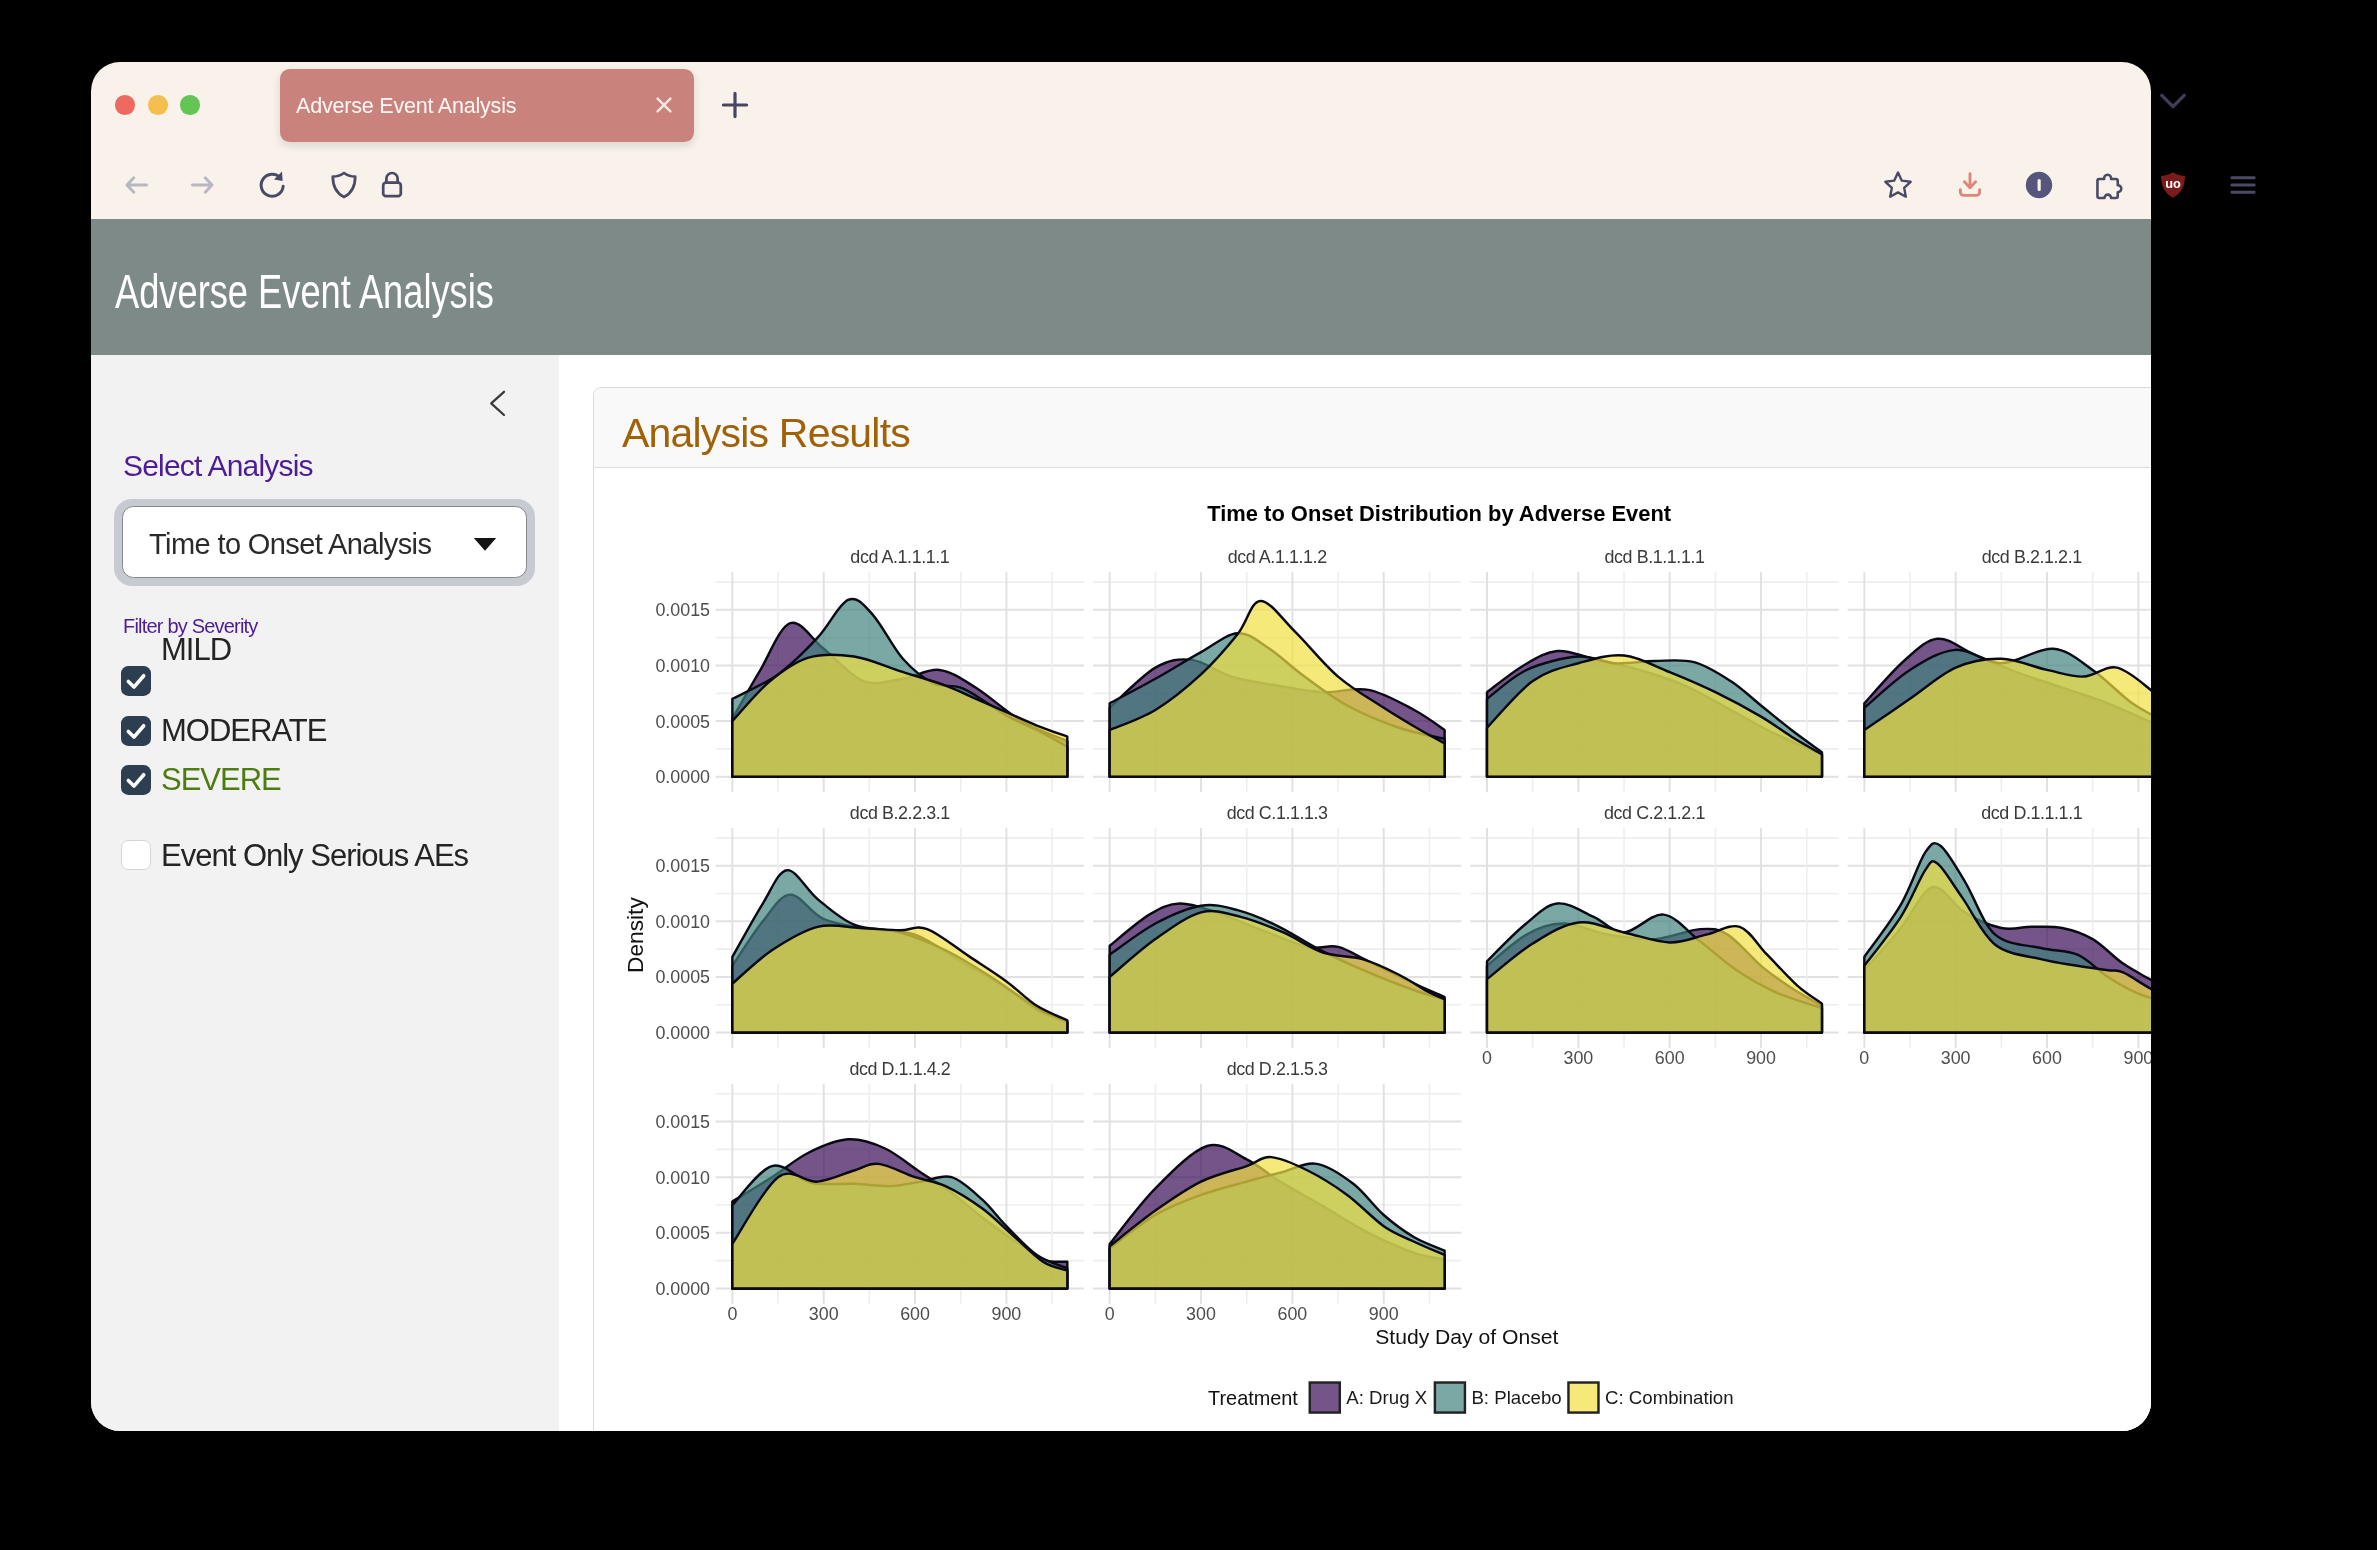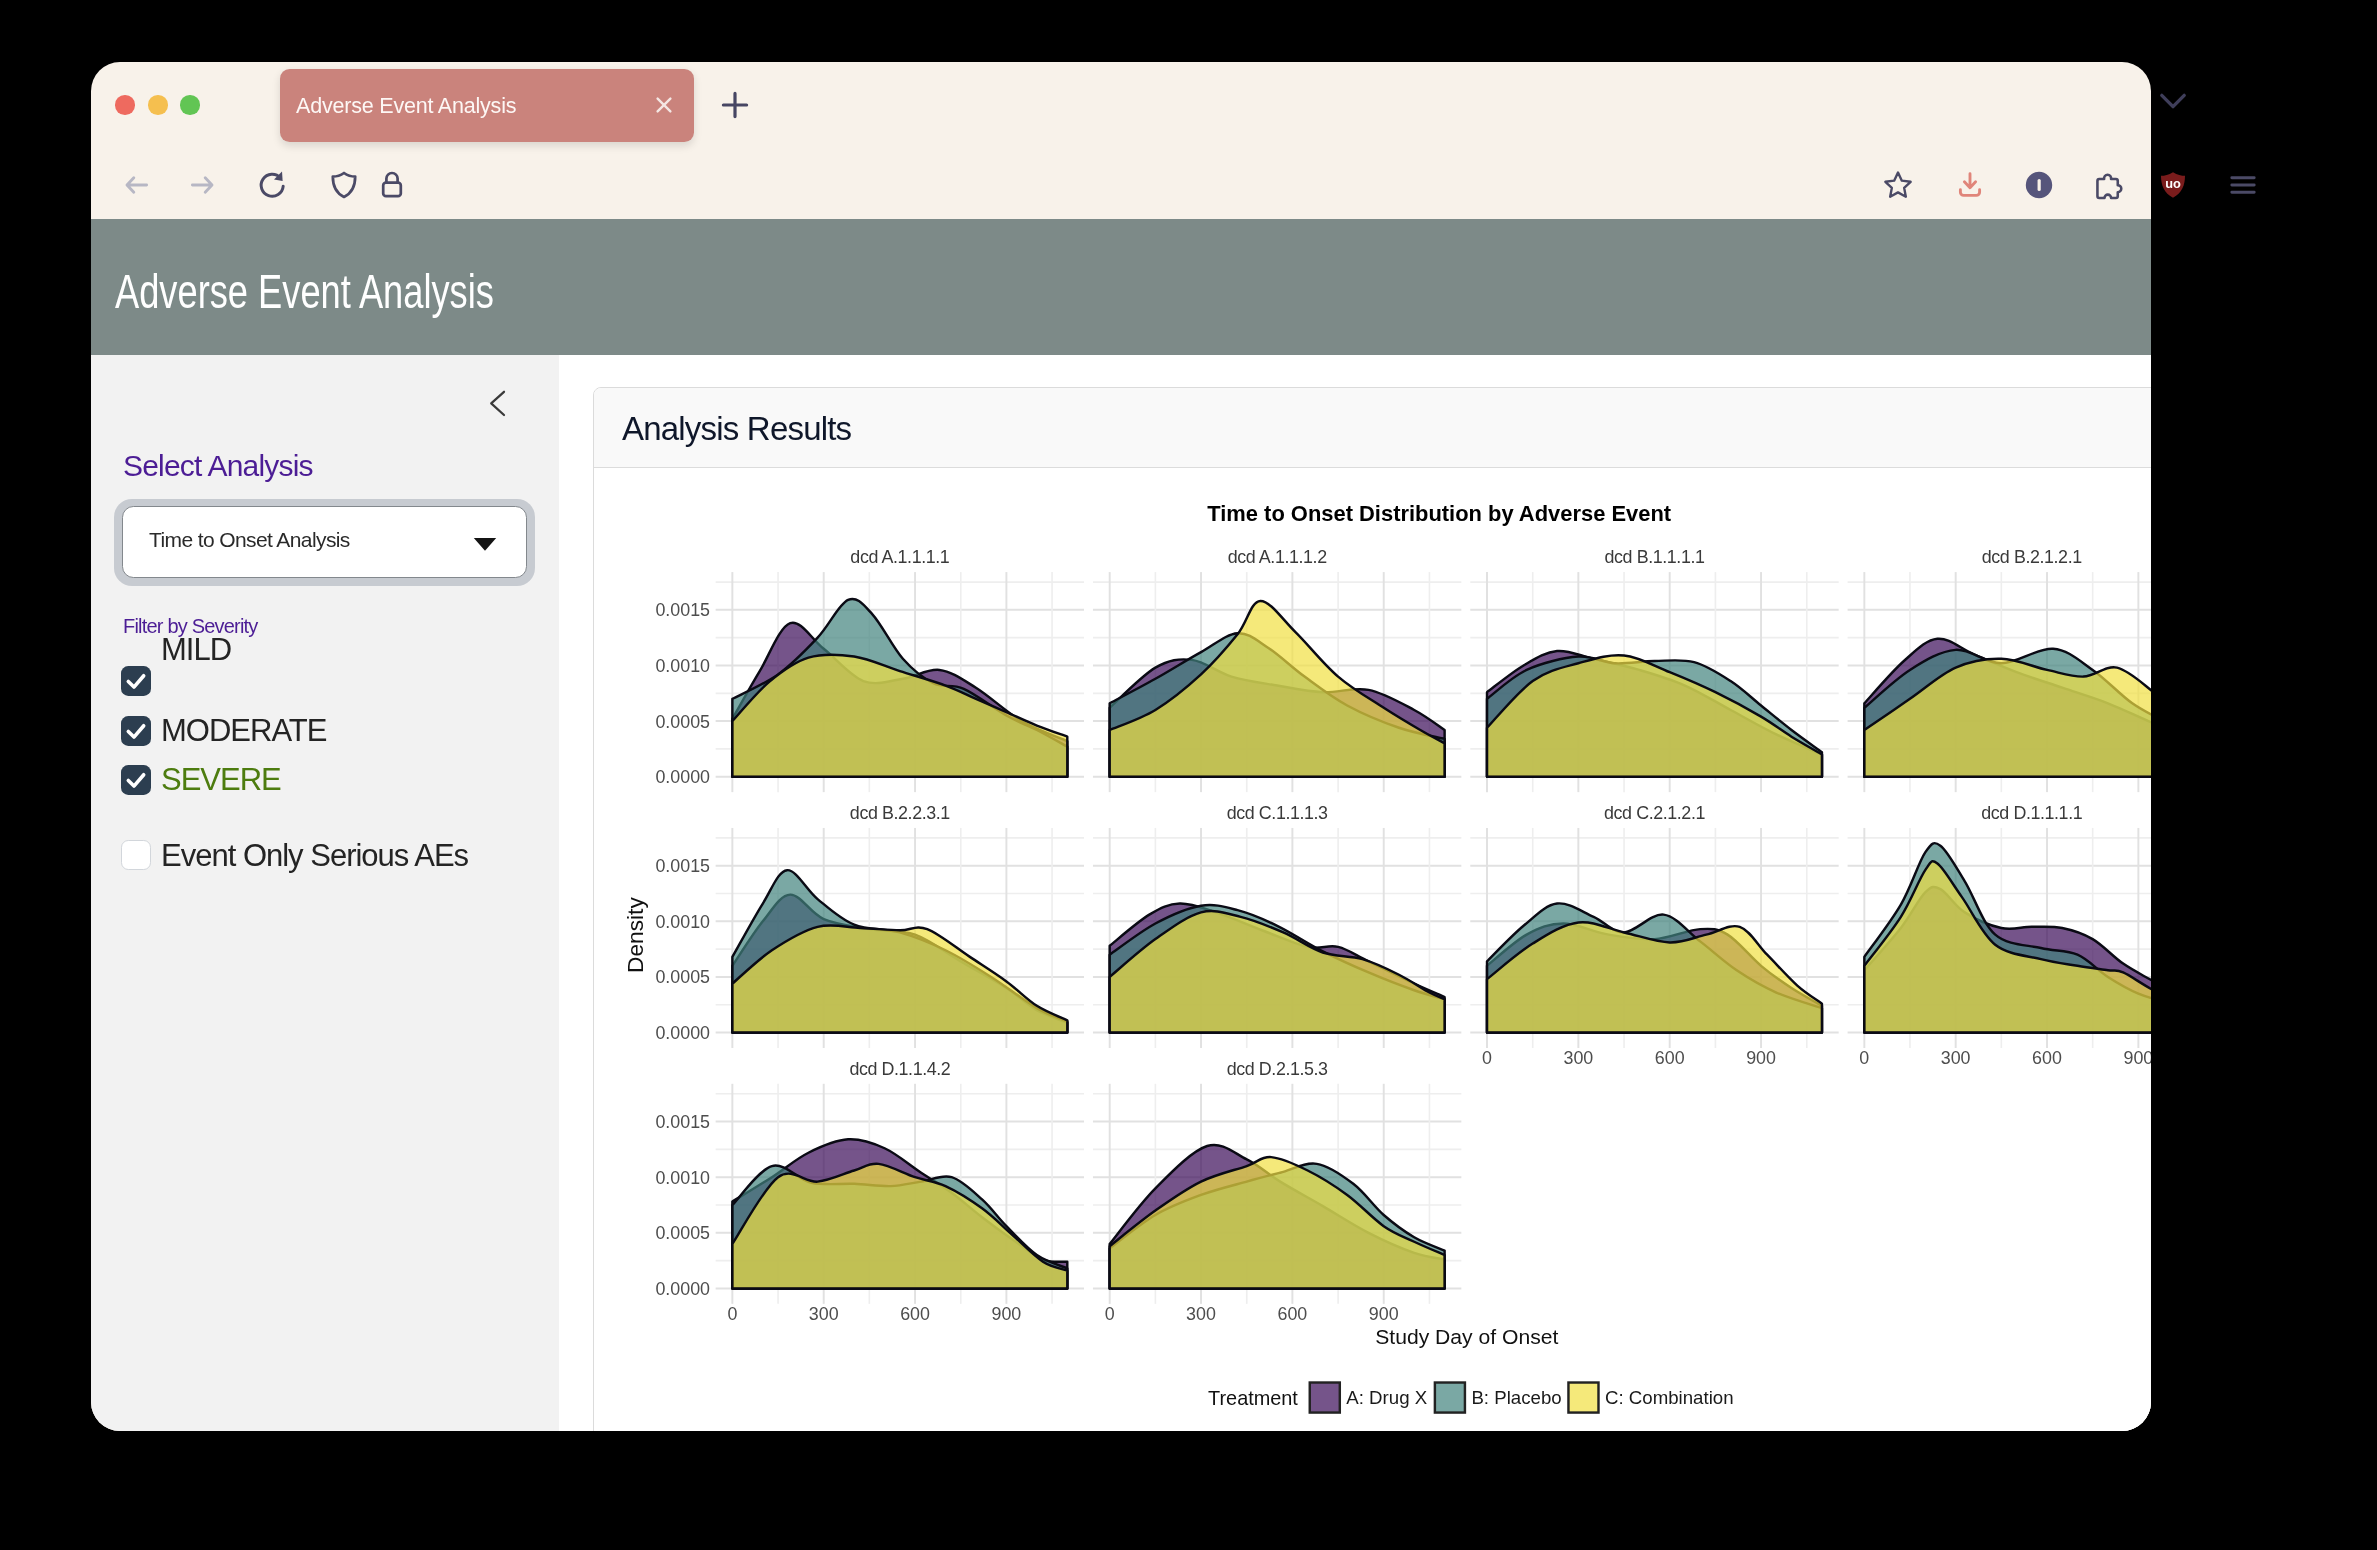--- a/index.html
+++ b/index.html
@@ -13,21 +13,21 @@
   <div class="abs" style="left:189px;top:6.5px;width:414px;height:73px;border-radius:9.7px;background:#ca837c;box-shadow:0 3.2px 8px rgba(0,0,0,0.12)"></div>
   <div class="abs" style="left:205px;top:32px;font-size:21.5px;letter-spacing:-0.2px;color:#fdf7f5">Adverse Event Analysis</div>
   <div class="abs" style="left:0;top:157px;width:2196px;height:136px;background:#7d8a88"></div>
   <div class="abs" style="left:24px;top:201px;font-size:49px;color:#fff;transform:scaleX(0.74);transform-origin:left top;white-space:nowrap">Adverse Event Analysis</div>
   <div class="abs" style="left:0;top:293px;width:468px;height:1076px;background:#f2f2f2"></div>
   <div class="abs" style="left:468px;top:293px;width:1728px;height:1076px;background:#fff"></div>
   <div class="abs" style="left:-91px;top:-62px;width:2377px;height:1551px">
     <div class="abs" style="left:123px;top:449px;font-size:30px;letter-spacing:-0.8px;color:#4c1d95">Select Analysis</div>
     <div class="abs" style="left:114px;top:499px;width:421px;height:87px;border-radius:18px;background:#c7cbd1"></div>
     <div class="abs" style="left:122px;top:506px;width:405px;height:72px;border-radius:11.4px;background:#fff;border:1.6px solid #83888d"></div>
-    <div class="abs" style="left:149px;top:528px;font-size:21px;letter-spacing:-0.6px;color:#2a2a2a">Time to Onset Analysis</div>
+    <div class="abs" style="left:149px;top:528px;font-size:29px;letter-spacing:-0.6px;color:#2a2a2a">Time to Onset Analysis</div>
     <svg class="abs" style="left:473px;top:537px" width="24" height="14.6" viewBox="0 0 30 18">
         <path d="M1 1 L15 17 L29 1 Z" fill="#141414"></path>
       </svg>
     <div class="abs" style="left:123px;top:615px;font-size:20px;letter-spacing:-0.8px;color:#4c1d95">Filter by Severity</div>
     <div style="position:absolute;left:121px;top:666px;width:30px;height:30px;background:#2c3e50;border-radius:7.3px"></div>
       <svg style="position:absolute;left:121px;top:666px" width="30" height="30" viewBox="0 0 37 37">
         <path d="M9 19 L16 26 L28 12" stroke="#fff" stroke-width="4.4" fill="none" stroke-linecap="round" stroke-linejoin="round"></path>
       </svg>
       <div style="position:absolute;left:121px;top:716px;width:30px;height:30px;background:#2c3e50;border-radius:7.3px"></div>
       <svg style="position:absolute;left:121px;top:716px" width="30" height="30" viewBox="0 0 37 37">
@@ -37,21 +37,21 @@
       <svg style="position:absolute;left:121px;top:765px" width="30" height="30" viewBox="0 0 37 37">
         <path d="M9 19 L16 26 L28 12" stroke="#fff" stroke-width="4.4" fill="none" stroke-linecap="round" stroke-linejoin="round"></path>
       </svg>
       <div style="position:absolute;left:121px;top:840px;width:30px;height:30px;background:#fff;border:1.6px solid #d2d6db;border-radius:7.3px;box-sizing:border-box"></div>
     <div class="abs" style="left:161px;top:632px;font-size:31px;letter-spacing:-1px;color:#242424">MILD</div>
     <div class="abs" style="left:161px;top:713px;font-size:31px;letter-spacing:-1px;color:#242424">MODERATE</div>
     <div class="abs" style="left:161px;top:762px;font-size:31px;letter-spacing:-1px;color:#4d7c0f">SEVERE</div>
     <div class="abs" style="left:161px;top:838px;font-size:31px;letter-spacing:-1px;color:#242424">Event Only Serious AEs</div>
     <div class="abs" style="left:593px;top:387px;width:1663px;height:1072px;background:#fff;border:1.6px solid #dbdbdb;border-radius:8px"></div>
     <div class="abs" style="left:594px;top:388px;width:1660px;height:80px;background:#f9f9f9;border-bottom:1.6px solid #dcdcdc;border-radius:7.3px 7.3px 0 0"></div>
-    <div class="abs" style="left:622px;top:410px;font-size:33px;letter-spacing:-0.8px;color:#0f172a">Analysis Results</div>
+    <div class="abs" style="left:622px;top:410px;font-size:41px;letter-spacing:-0.8px;color:#a16207">Analysis Results</div>
     <svg style="position:absolute;left:601px;top:471px" width="1665" height="963" viewBox="740 580 2050 1186" xmlns="http://www.w3.org/2000/svg" font-family="Liberation Sans, sans-serif">
         <line x1="880.9" y1="922.2" x2="1334.6" y2="922.2" stroke="#eeeeee" stroke-width="2"></line>
         <line x1="880.9" y1="853.8" x2="1334.6" y2="853.8" stroke="#eeeeee" stroke-width="2"></line>
         <line x1="880.9" y1="785.2" x2="1334.6" y2="785.2" stroke="#eeeeee" stroke-width="2"></line>
         <line x1="880.9" y1="716.8" x2="1334.6" y2="716.8" stroke="#eeeeee" stroke-width="2"></line>
         <line x1="880.9" y1="956.5" x2="1334.6" y2="956.5" stroke="#e1e1e1" stroke-width="2.4"></line>
         <line x1="880.9" y1="888.0" x2="1334.6" y2="888.0" stroke="#e1e1e1" stroke-width="2.4"></line>
         <line x1="880.9" y1="819.5" x2="1334.6" y2="819.5" stroke="#e1e1e1" stroke-width="2.4"></line>
         <line x1="880.9" y1="751.0" x2="1334.6" y2="751.0" stroke="#e1e1e1" stroke-width="2.4"></line>
         <line x1="901.5" y1="704.5" x2="901.5" y2="975.5" stroke="#e1e1e1" stroke-width="2.4"></line>

